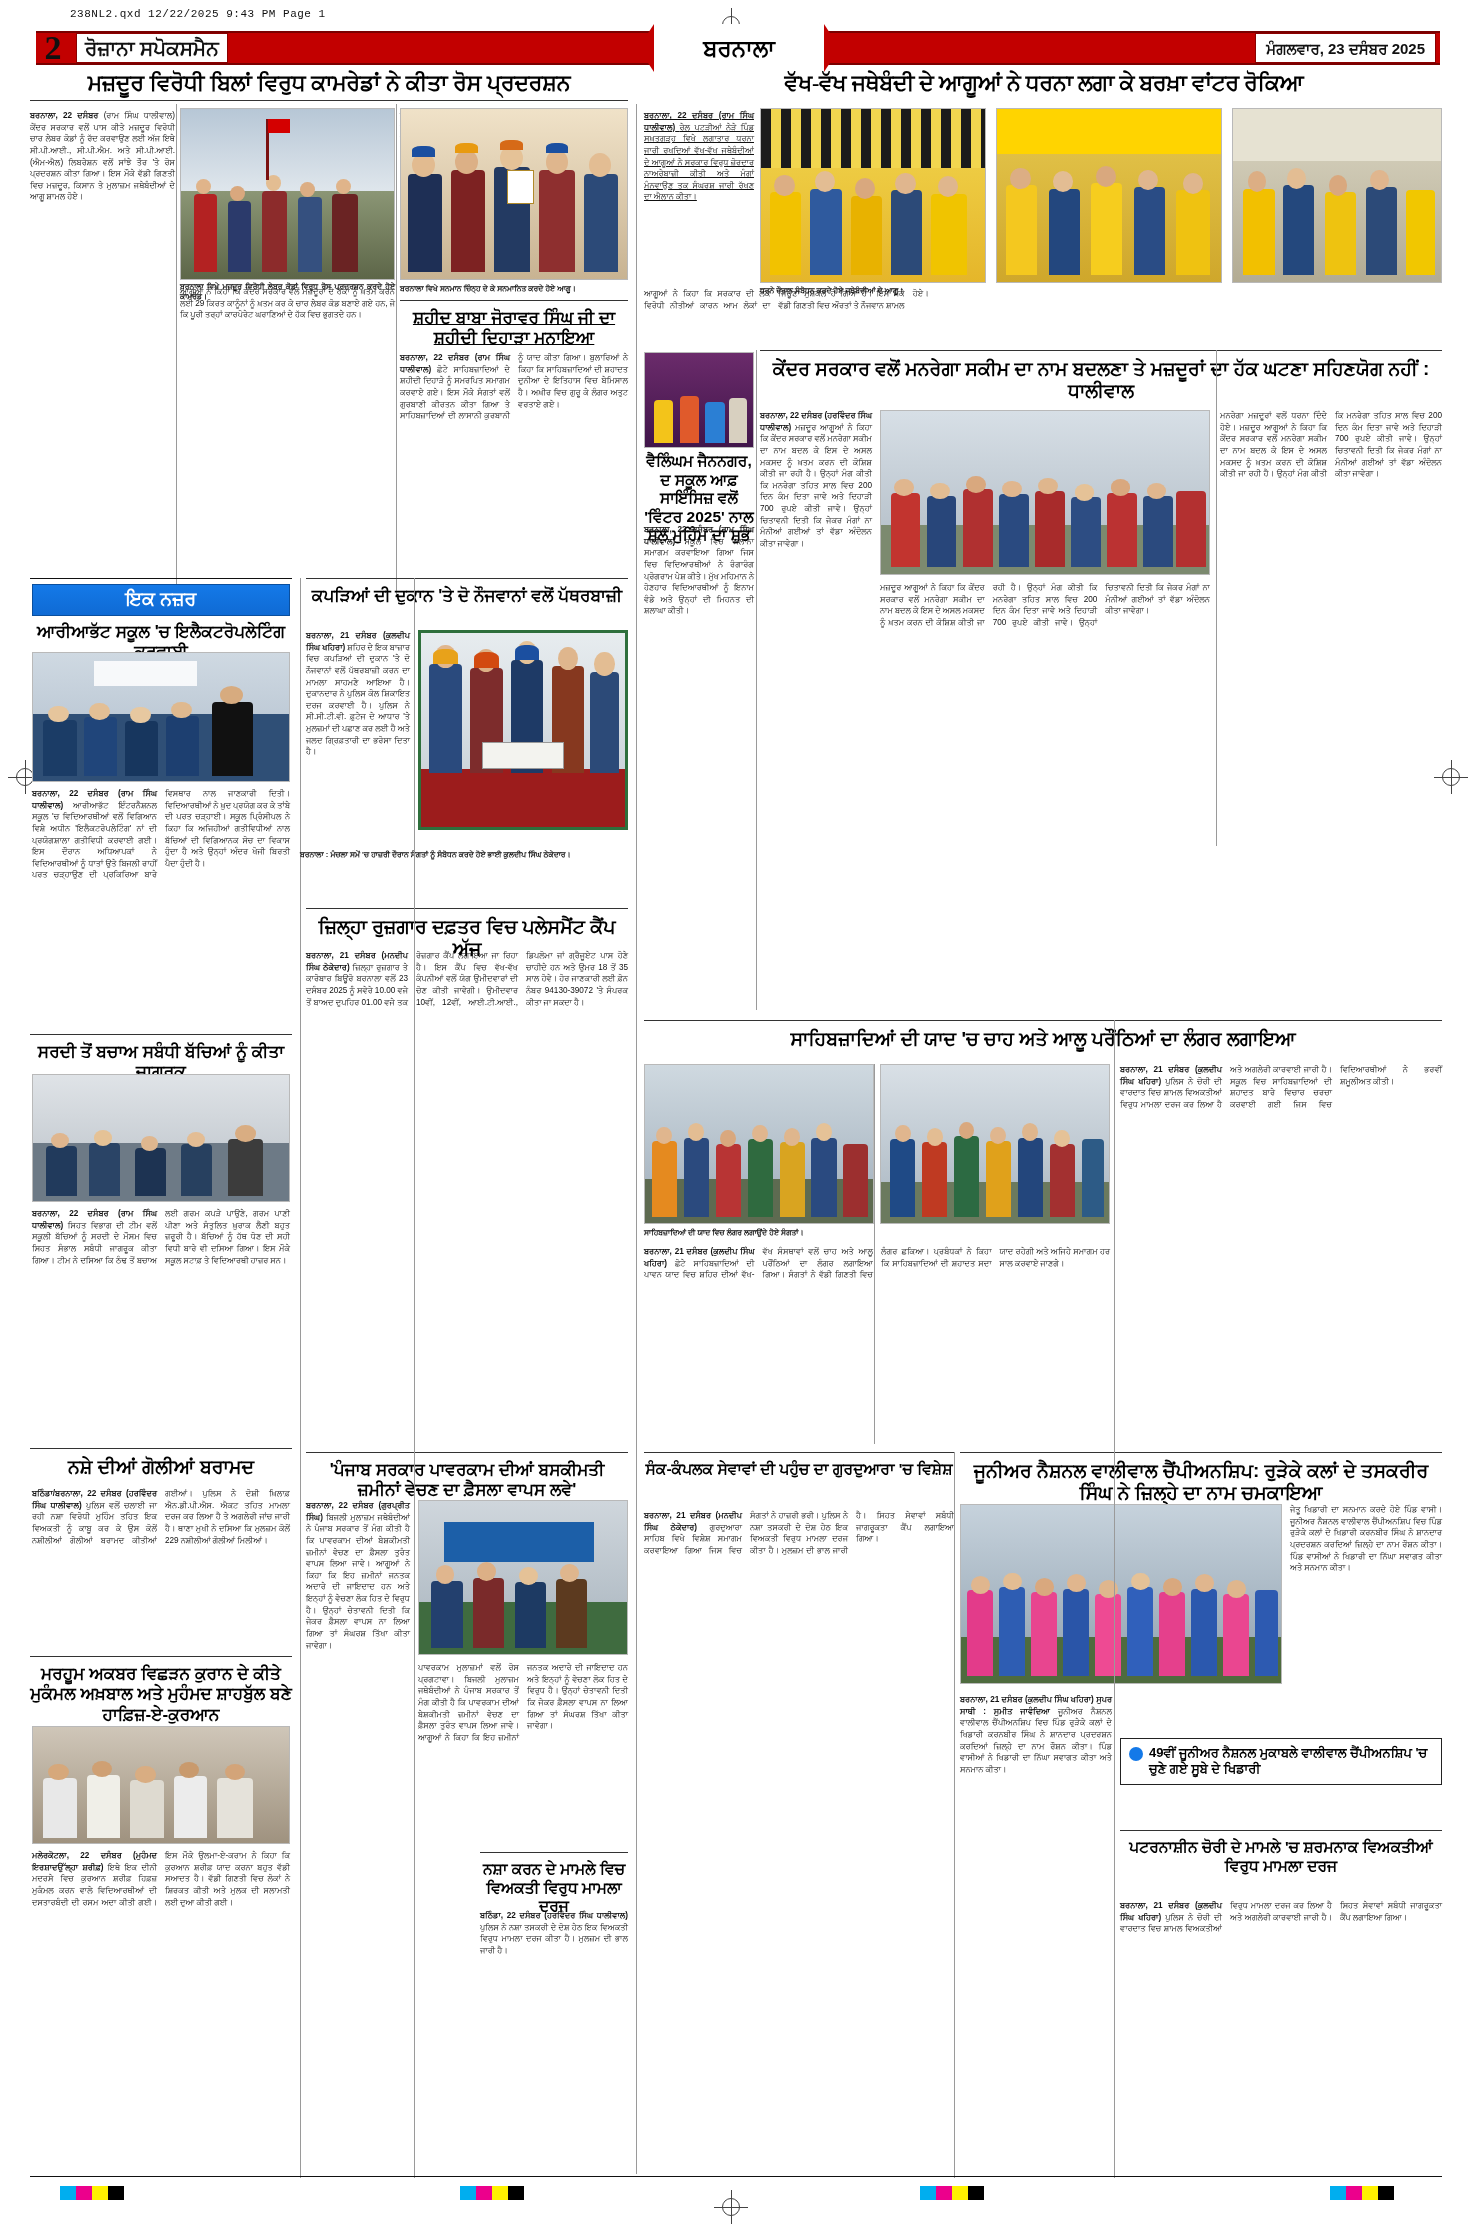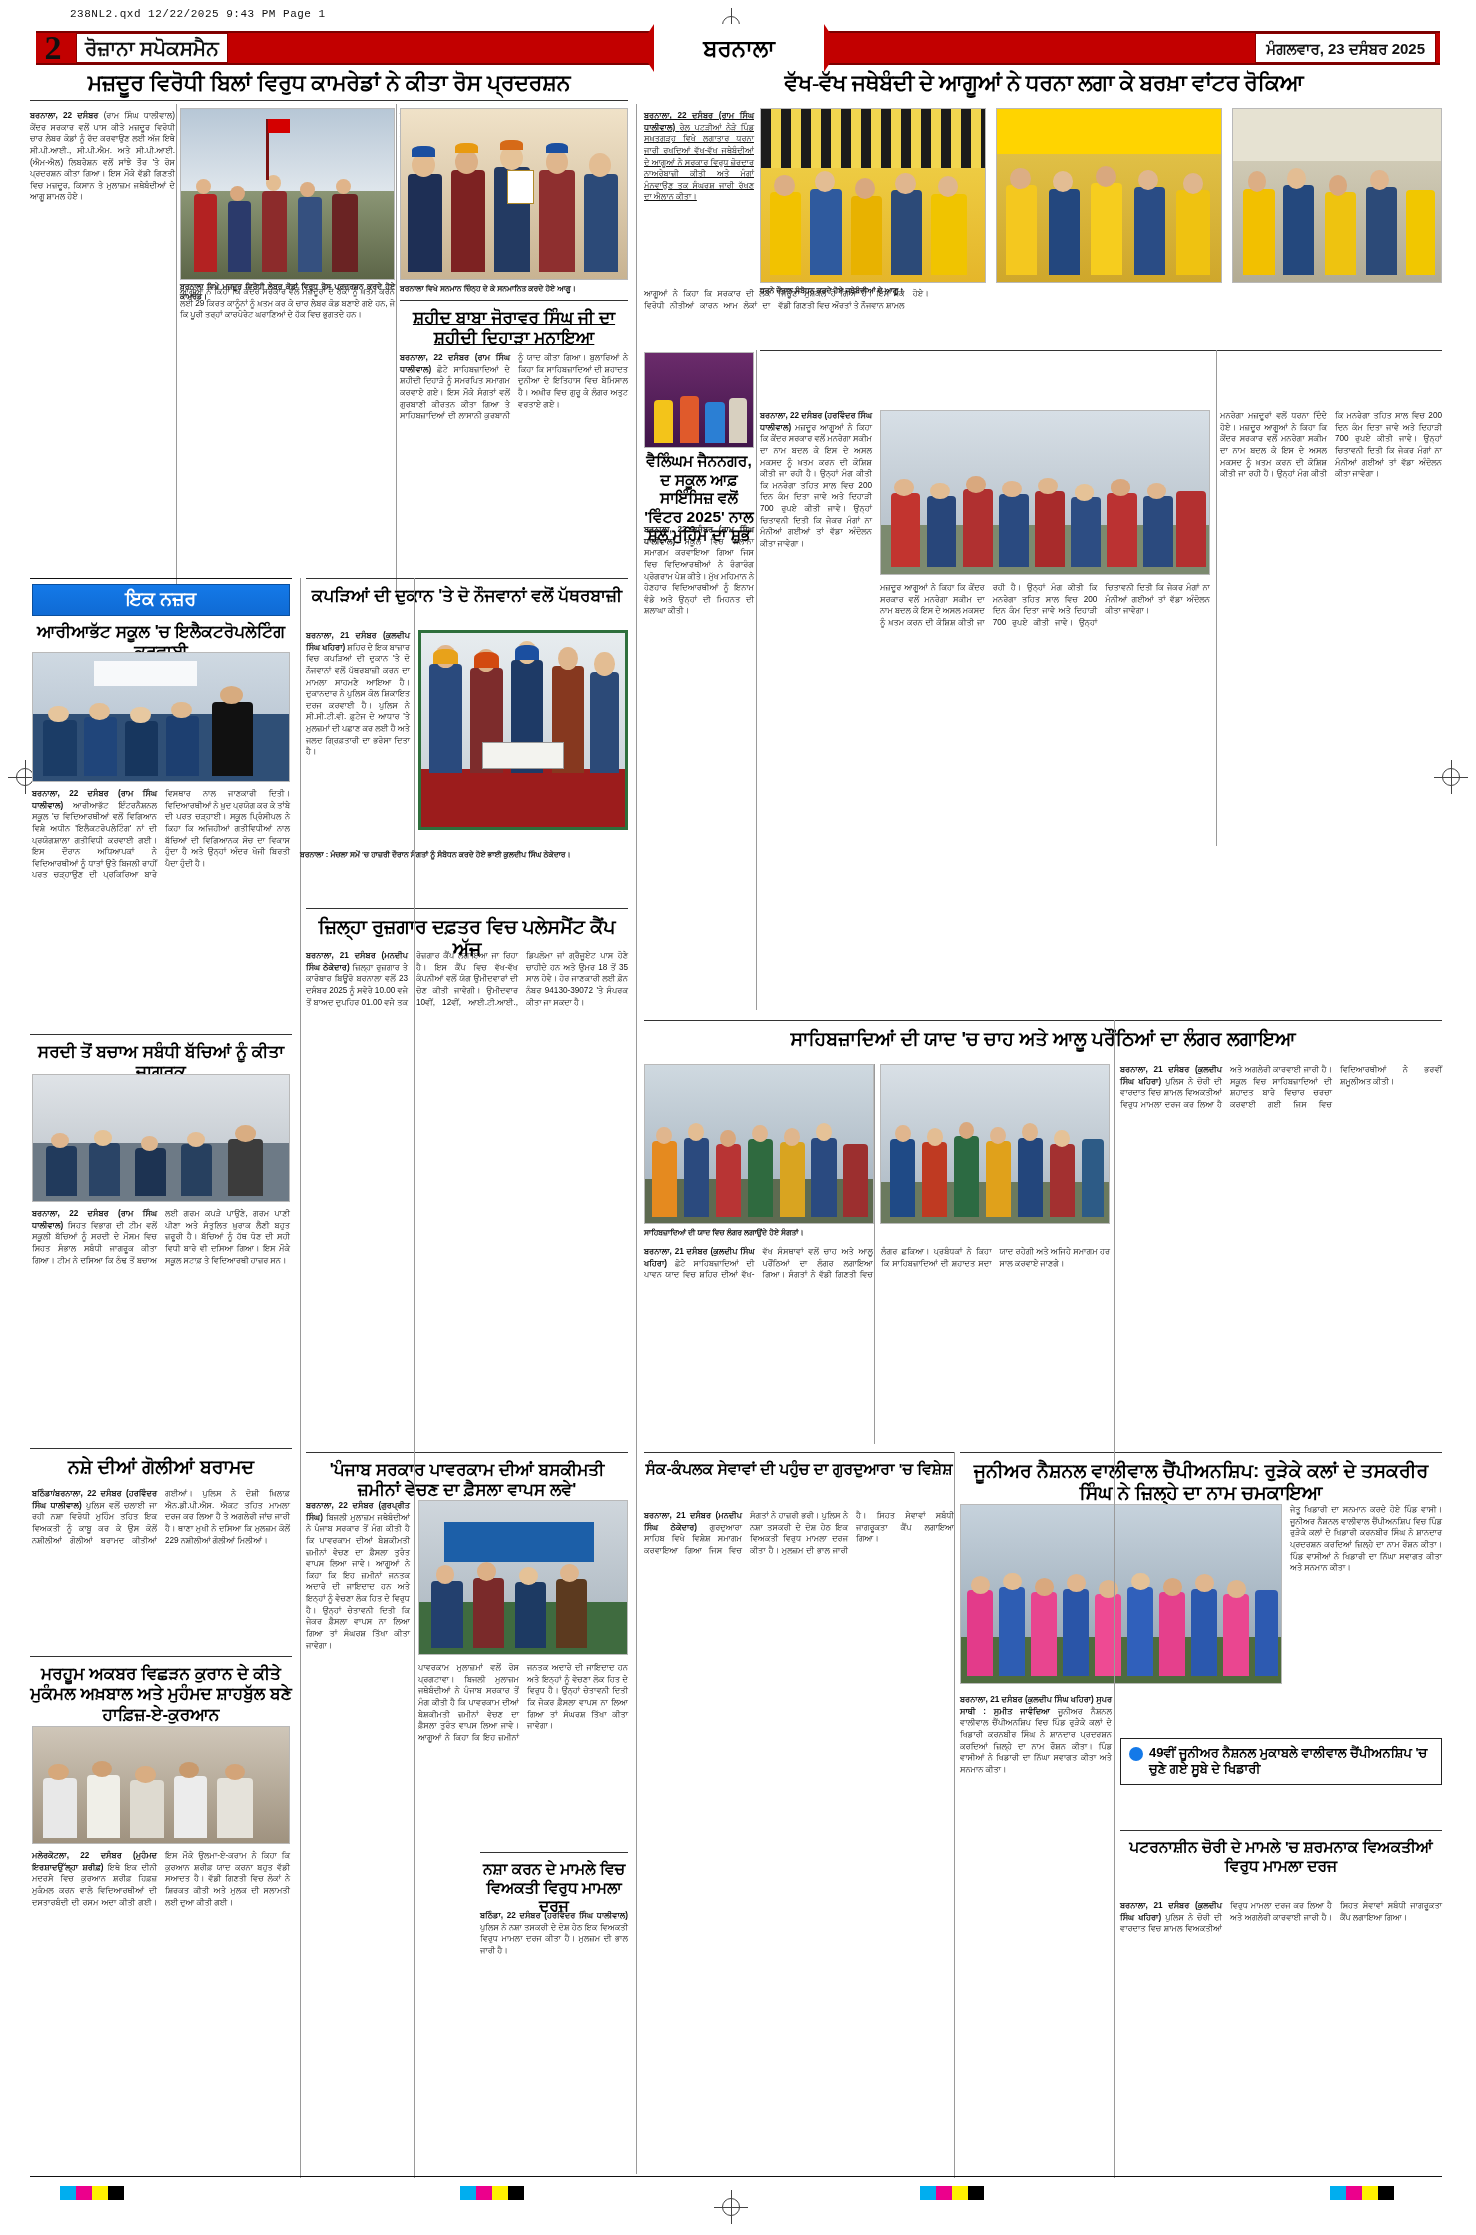--- a/index.html
+++ b/index.html
@@ -381,20 +381,21 @@
 
   <div class="body-txt" style="position:absolute; left:644px; top:110px; width:110px; height:285px;text-decoration:underline;">
     <span class="byline">ਬਰਨਾਲਾ, 22 ਦਸੰਬਰ (ਰਾਮ ਸਿੰਘ ਧਾਲੀਵਾਲ)</span>
     <span>ਰੇਲ ਪਟੜੀਆਂ ਨੇੜੇ ਪਿੰਡ ਸਖ਼ਤਗੜ੍ਹ ਵਿਖੇ ਲਗਾਤਾਰ ਧਰਨਾ ਜਾਰੀ ਰਖਦਿਆਂ ਵੱਖ-ਵੱਖ ਜਥੇਬੰਦੀਆਂ ਦੇ ਆਗੂਆਂ ਨੇ ਸਰਕਾਰ ਵਿਰੁਧ ਜ਼ੋਰਦਾਰ ਨਾਅਰੇਬਾਜ਼ੀ ਕੀਤੀ ਅਤੇ ਮੰਗਾਂ ਮੰਨਵਾਉਣ ਤਕ ਸੰਘਰਸ਼ ਜਾਰੀ ਰੱਖਣ ਦਾ ਐਲਾਨ ਕੀਤਾ।</span>
   </div>
   <div class="body-txt" style="position:absolute; left:644px; top:288px; width:798px; height:60px; column-count:6;">
     <span>ਆਗੂਆਂ ਨੇ ਕਿਹਾ ਕਿ ਸਰਕਾਰ ਦੀ ਲੋਕ ਵਿਰੋਧੀ ਨੀਤੀਆਂ ਕਾਰਨ ਆਮ ਲੋਕਾਂ ਦਾ ਜਿਊਣਾ ਮੁਸ਼ਕਲ ਹੋ ਗਿਆ ਹੈ। ਇਸ ਮੌਕੇ ਵੱਡੀ ਗਿਣਤੀ ਵਿਚ ਔਰਤਾਂ ਤੇ ਨੌਜਵਾਨ ਸ਼ਾਮਲ ਹੋਏ।</span>
   </div>
 
   <div class="rule-h" style="left:760px; top:350px; width:682px;"></div>
+  <div class="hl-lg" style="position:absolute; left:760px; top:358px; width:682px;">ਕੇਂਦਰ ਸਰਕਾਰ ਵਲੋਂ ਮਨਰੇਗਾ ਸਕੀਮ ਦਾ ਨਾਮ ਬਦਲਣਾ ਤੇ ਮਜ਼ਦੂਰਾਂ ਦਾ ਹੱਕ ਘਟਣਾ ਸਹਿਣਯੋਗ ਨਹੀਂ : ਧਾਲੀਵਾਲ</div>
   <div class="photo" style="left:880px; top:410px; width:330px; height:165px;">
     <div style="position:absolute;inset:0;background:linear-gradient(#d7dfe6,#aeb9c3);"></div>
     <div style="position:absolute;left:0;bottom:0;right:0;height:30%;background:#7c8a6f;"></div>
     <div class="fig" style="left:3%;width:9%;height:46%;background:#c2342f;"></div>
     <div class="head" style="left:4%;bottom:48%;width:6%;height:10%;background:#e0b68e;"></div>
     <div class="fig" style="left:14%;width:9%;height:44%;background:#28467a;"></div>
     <div class="head" style="left:15%;bottom:46%;width:6%;height:10%;background:#e3bd93;"></div>
     <div class="fig" style="left:25%;width:9%;height:48%;background:#b03030;"></div>
     <div class="head" style="left:26%;bottom:50%;width:6%;height:10%;background:#d9a87e;"></div>
     <div class="fig" style="left:36%;width:9%;height:45%;background:#2a4a80;"></div>

